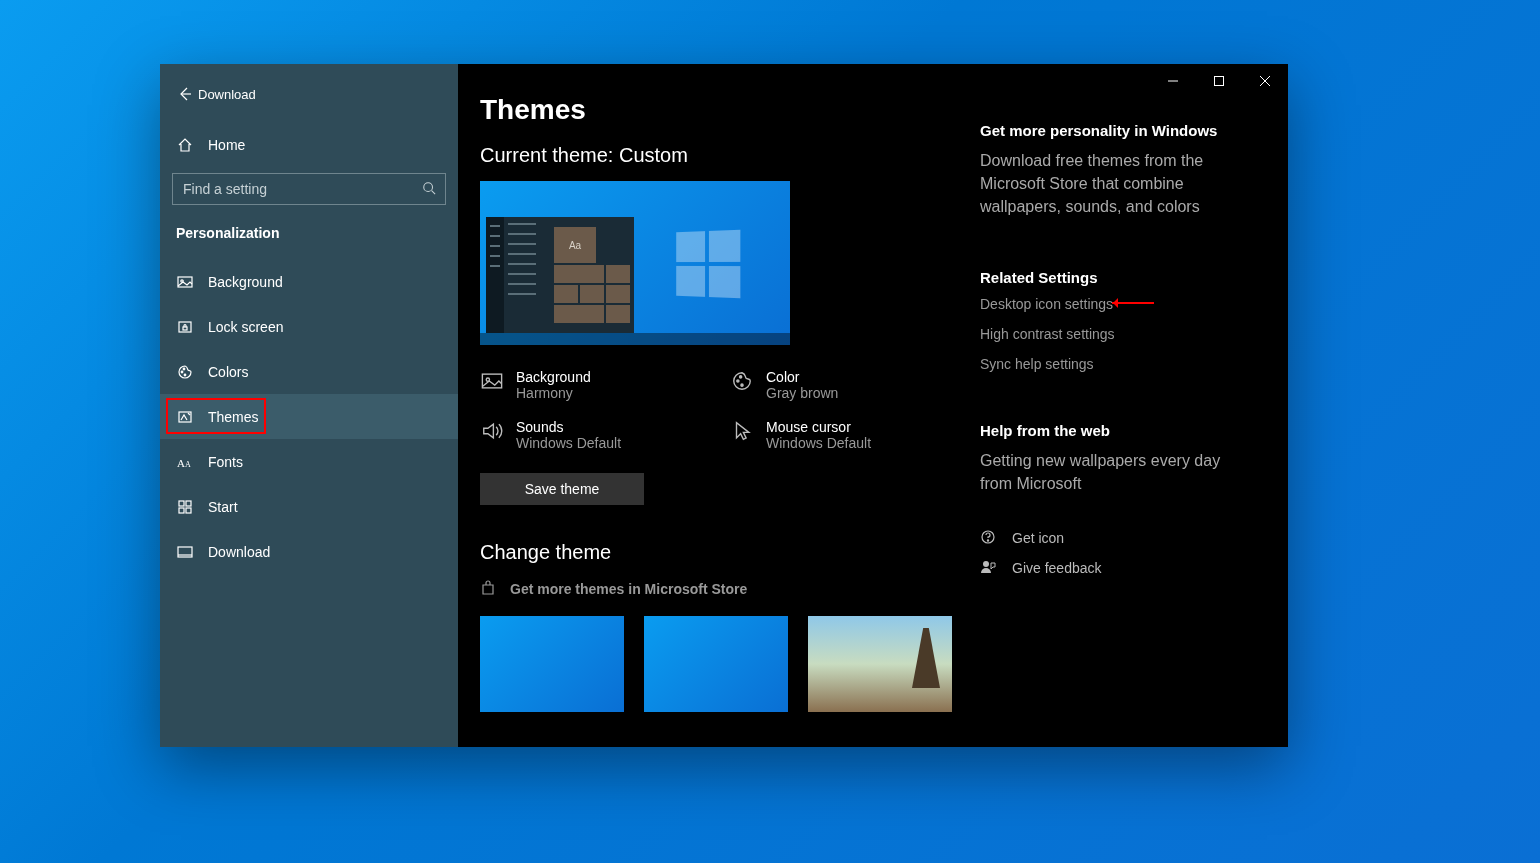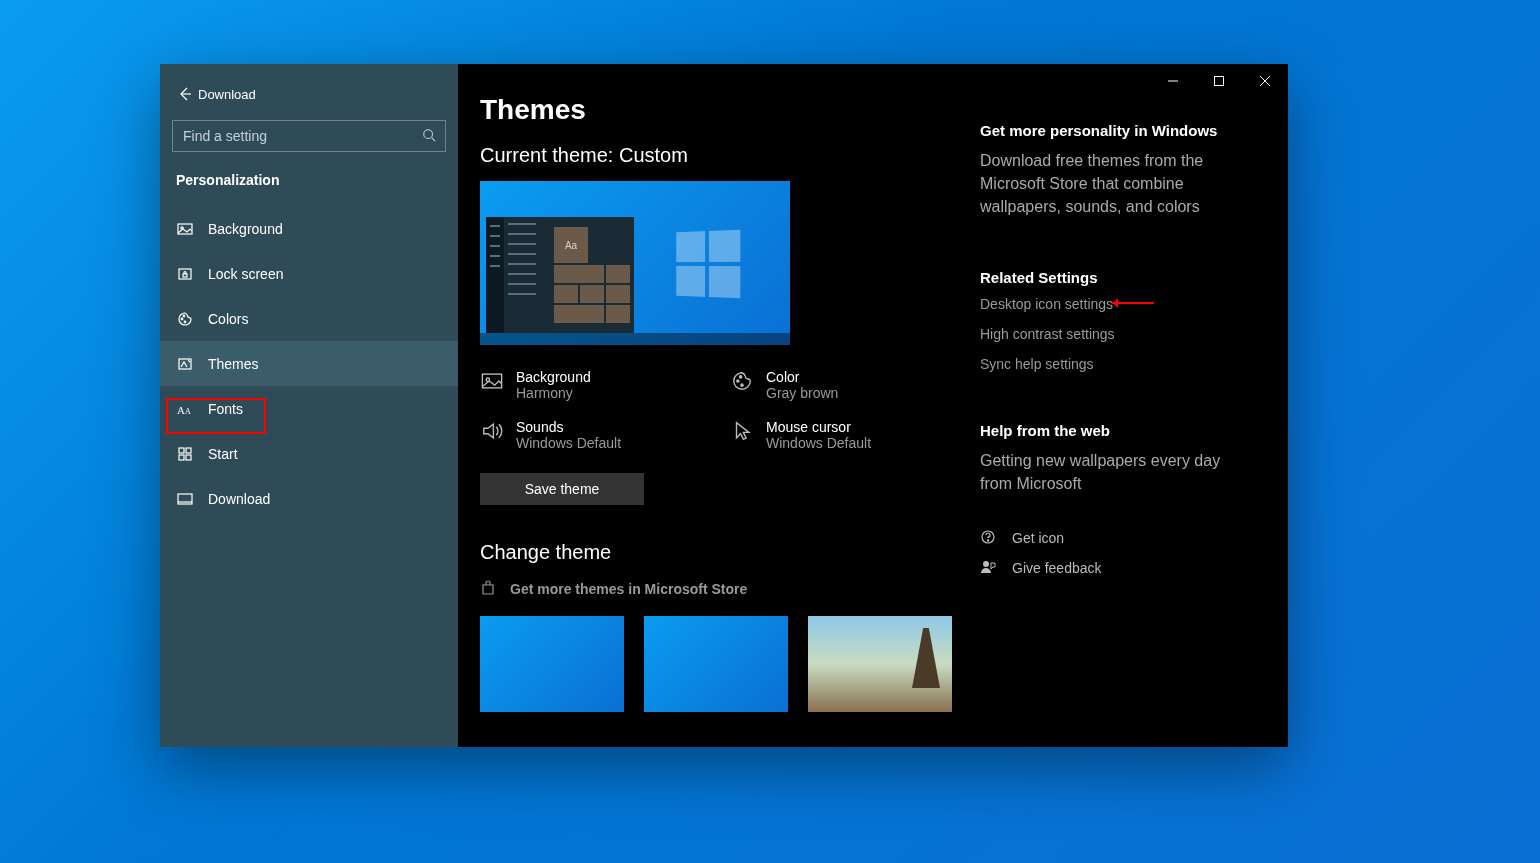--- a/index.html
+++ b/index.html
@@ -50,21 +50,21 @@
   .preview .taskbar { position: absolute; bottom: 0; left: 0; right: 0; height: 12px; background: rgba(0,0,0,0.4); }
   .preview .panel {
     position: absolute; left: 6px; bottom: 12px; width: 148px; height: 116px;
     background: #1a2b36; display: flex;
   }
   .preview .panel .left { width: 18px; background: #0e1a22; padding: 8px 4px; display: flex; flex-direction: column; gap: 8px; }
   .preview .panel .left span { height: 2px; background: #5a6e78; display: block; }
   .preview .panel .mid { width: 50px; padding: 6px 0 0 4px; display: flex; flex-direction: column; gap: 8px; }
   .preview .panel .mid .line { height: 2px; background: #5a6e78; width: 28px; }
   .preview .panel .right { flex: 1; padding: 10px 4px 4px 0; display: flex; flex-direction: column; }
-  .preview .panel .aa { width: 34px; height: 36px; background: #6b5a4a; color: #d9d2c8; font-size: 10px; display: flex; align-items: center; justify-content: center; margin-bottom: 2px; }
+  .preview .panel .aa { width: 42px; height: 36px; background: #6b5a4a; color: #d9d2c8; font-size: 10px; display: flex; align-items: center; justify-content: center; margin-bottom: 2px; }
   .preview .panel .tiles { display: grid; grid-template-columns: repeat(3, 1fr); grid-auto-rows: 18px; gap: 2px; width: 76px; }
   .preview .panel .tiles .t { background: #6b5a4a; }
   .preview .panel .tiles .t.w2 { grid-column: span 2; }
   .theme-props { display: grid; grid-template-columns: 250px 250px; row-gap: 18px; margin-bottom: 22px; }
   .prop { display: flex; align-items: flex-start; cursor: pointer; }
   .prop .pic { width: 24px; height: 24px; margin-right: 12px; color: #bcbcbc; display: flex; align-items: center; justify-content: center; }
   .prop .ptxt .lab { font-size: 14px; color: #fff; }
   .prop .ptxt .val { font-size: 14px; color: #999; }
   .save-btn {
     width: 164px; height: 32px; background: #333; color: #fff; border: none; font-size: 14px;
@@ -98,20 +98,28 @@
   <div class="sidebar">
     <div class="row back">
       <span class="ic">
         <svg width="16" height="16" viewBox="0 0 16 16" stroke="#fff" stroke-width="1.2" fill="none">
             <path d="M10 2 L4 8 L10 14"></path>
             <path d="M4 8 H14"></path>
           </svg>
       </span>
       <span class="title">Download</span>
     </div>
+    <div class="row home">
+      <span class="ic">
+        <svg width="16" height="16" viewBox="0 0 16 16" stroke="#fff" stroke-width="1.2" fill="none">
+            <path d="M2 8 L8 2 L14 8 M4 7 V14 H12 V7"></path>
+          </svg>
+      </span>
+      <span>Home</span>
+    </div>
     <div class="search-wrap">
       <input class="search" placeholder="Find a setting" style="">
       <span class="search-ic">
         <svg width="14" height="14" viewBox="0 0 16 16" stroke="#c6d1d5" stroke-width="1.2" fill="none">
             <circle cx="7" cy="7" r="5"></circle>
             <path d="M11 11 L15 15"></path>
           </svg>
       </span>
     </div>
     <div class="section">Personalization</div>

